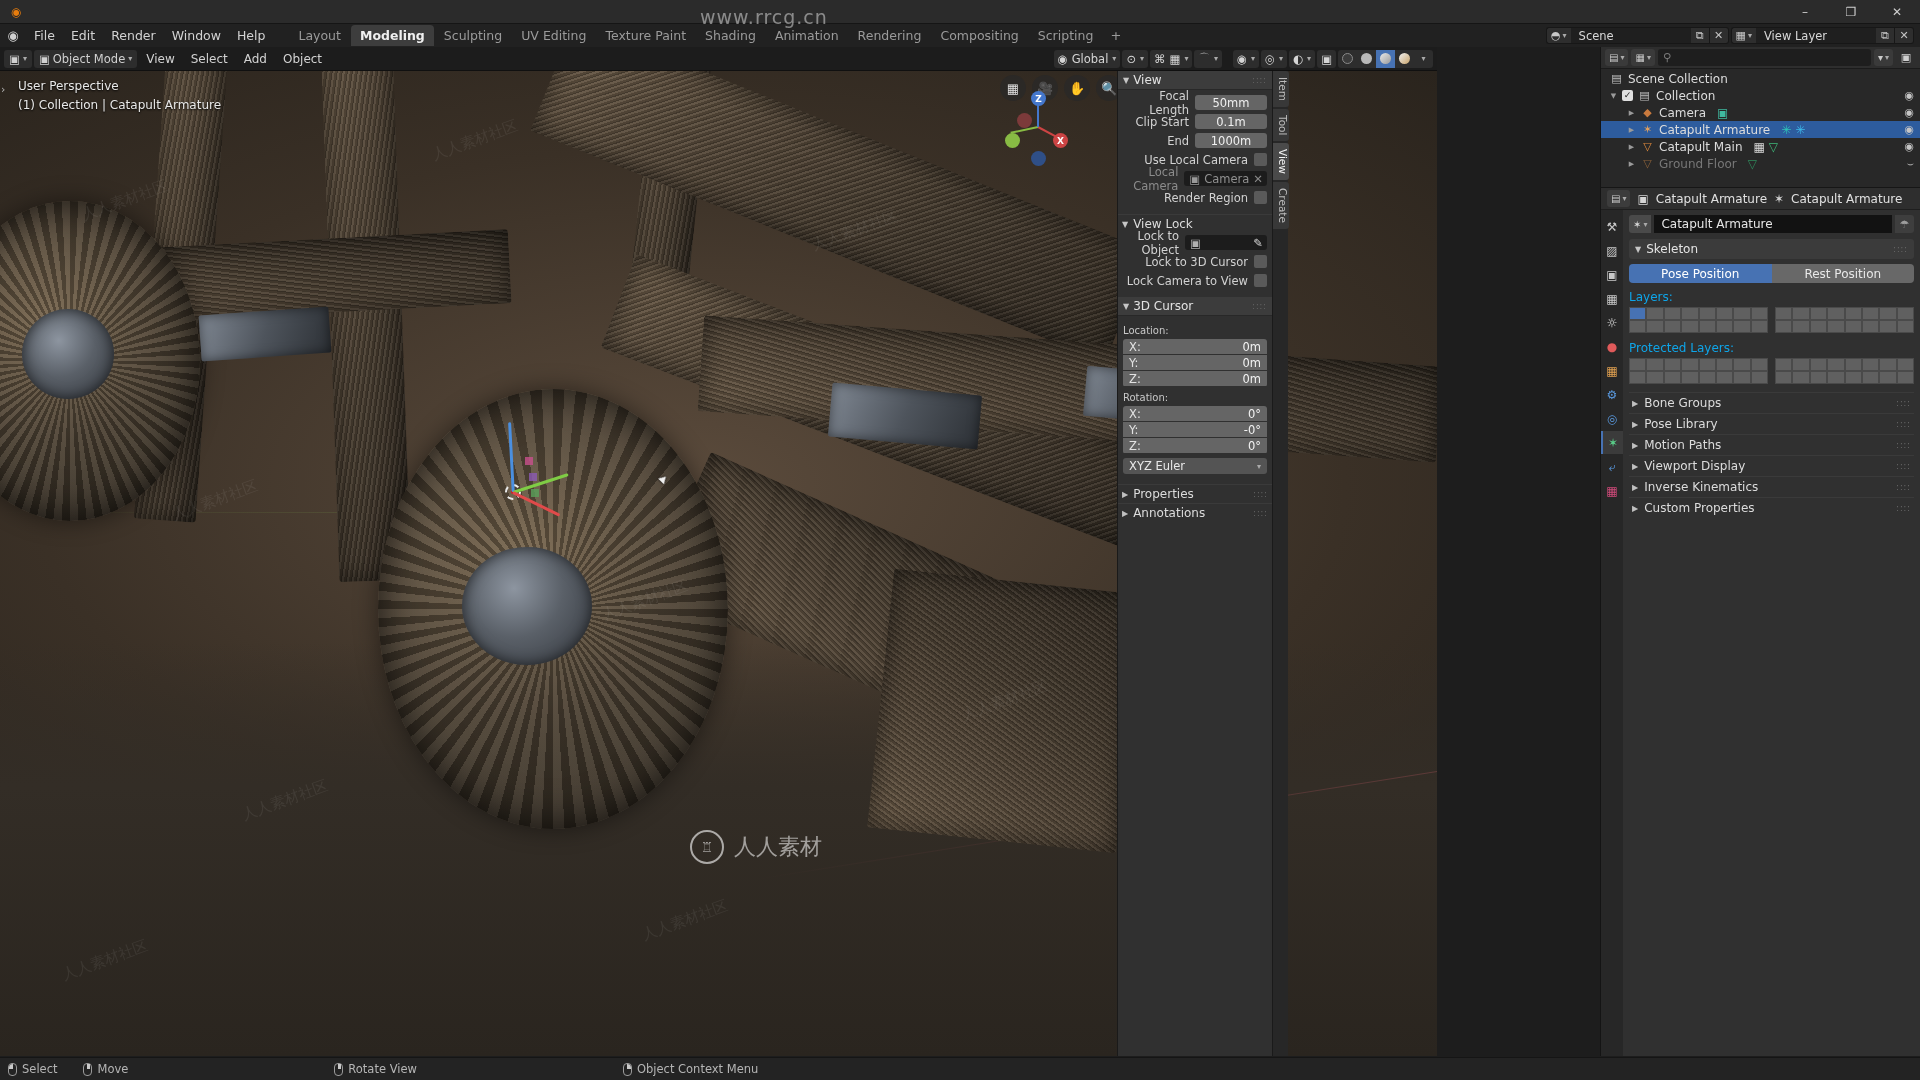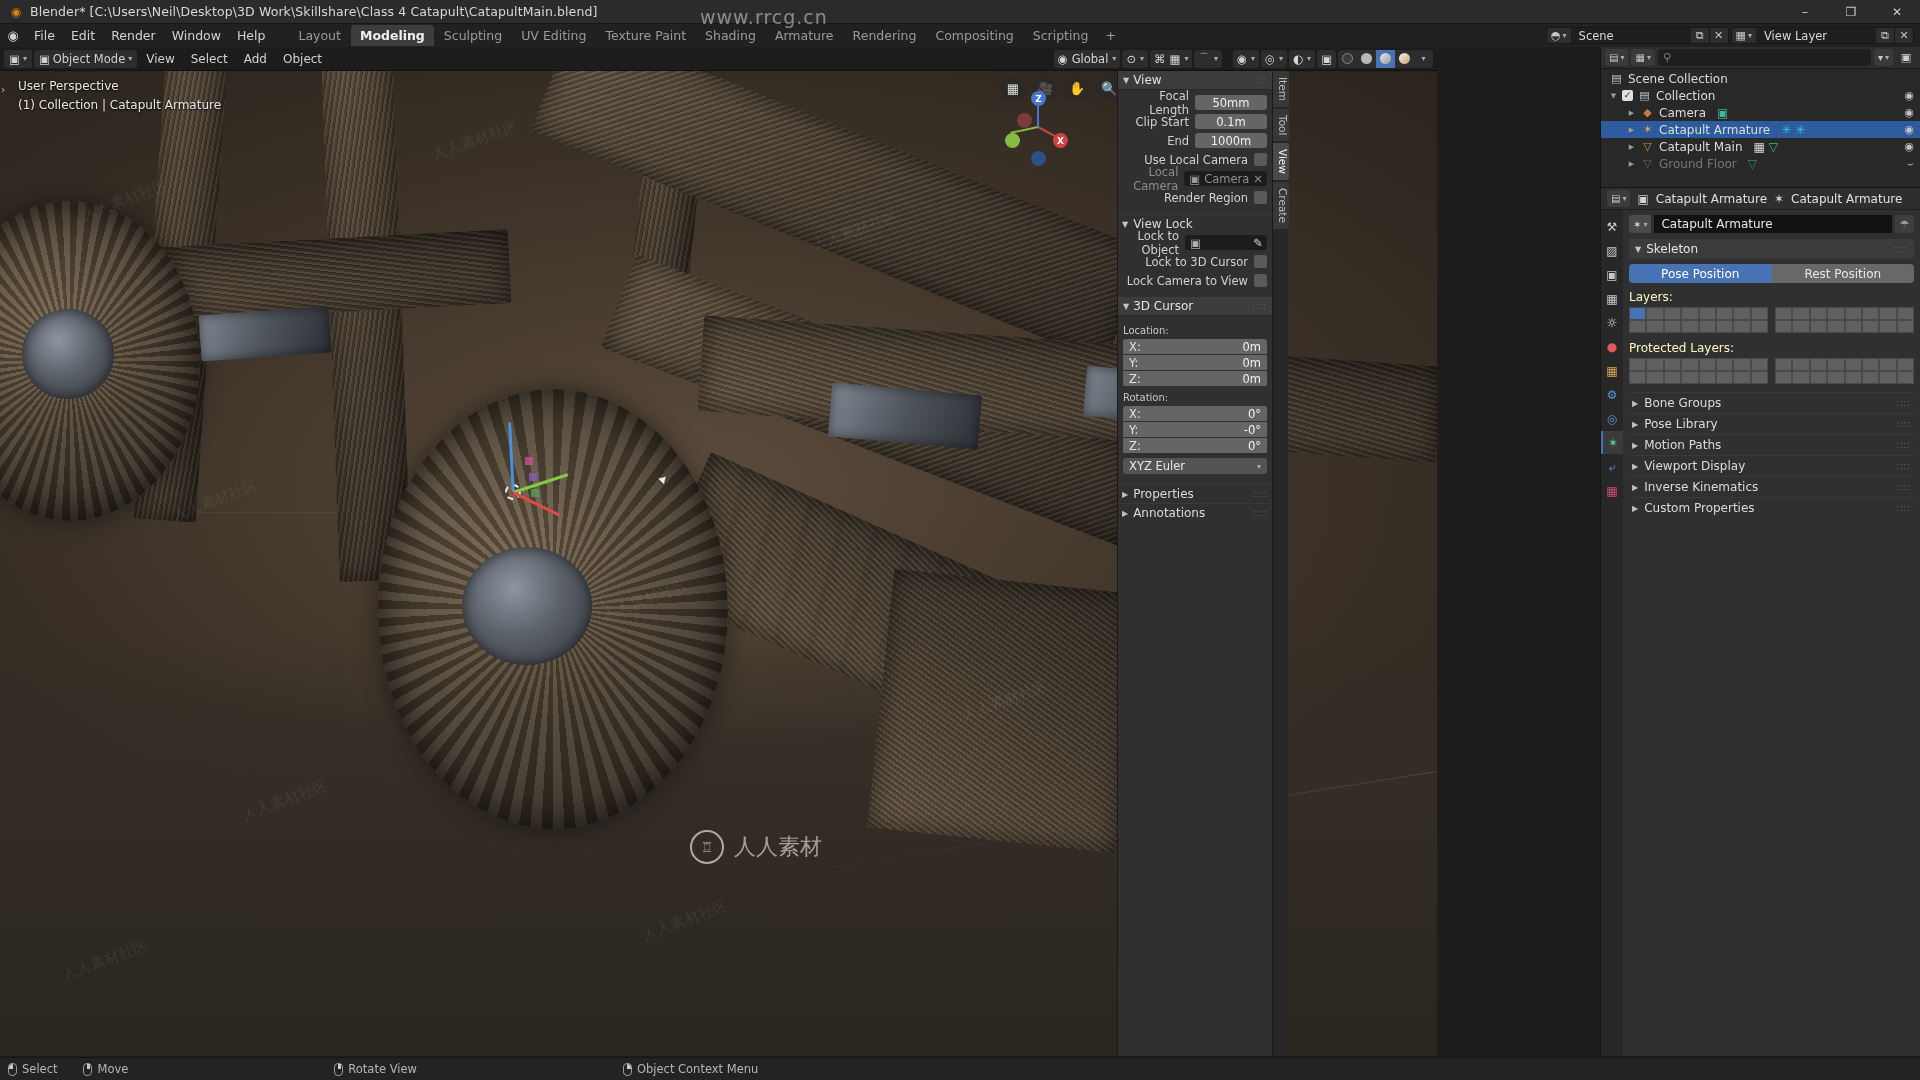--- a/index.html
+++ b/index.html
@@ -369,21 +369,21 @@
     display: flex; align-items: center; gap: 5px; padding: 0 6px;
     font-size: 12px; color: #e4e4e4; margin-bottom: 5px;
   }
   .pr-grip { margin-left: auto; color: #6b6b6b; font-size: 8px; letter-spacing: 1px; }
   .toggle-pair { display: flex; height: 19px; border-radius: 4px; overflow: hidden; margin-bottom: 7px; }
   .tg {
     flex: 1; display: flex; align-items: center; justify-content: center;
     font-size: 12px; color: #e8e8e8; background: #686868;
   }
   .tg.active { background: #4772b3; color: #fff; }
-  .pr-lbl { font-size: 12px; color: #fef9c3; margin-bottom: 3px; }
+  .pr-lbl { font-size: 12px; color: #0ea5e9; margin-bottom: 3px; }
   .layer-grid { display: flex; gap: 7px; margin-bottom: 8px; }
   .layer-half { display: grid; grid-template-columns: repeat(8, 1fr); gap: 0; width: 50%; }
   .lcell {
     height: 13px; background: #606060;
     border: 1px solid #4a4a4a;
   }
   .lcell.on { background: #4772b3; }
   .pr-collapsed {
     height: 21px; display: flex; align-items: center; gap: 6px;
     font-size: 12px; color: #dcdcdc; border-top: 1px solid #3a3a3a; padding: 0 3px;
@@ -428,21 +428,20 @@
     pointer-events: none;
   }
 </style>
 </head>
 <body>
 
 <div class="app">
 
   <div class="titlebar">
     <div class="tb-icon">◉</div>
-    <div class="tb-title">Blender* [C:\Users\Neil\Desktop\3D Work\Skillshare\Class 4 Catapult\CatapultMain.blend]</div>
     <div class="tb-buttons">
       <div class="tb-btn">–</div>
       <div class="tb-btn">❐</div>
       <div class="tb-btn close">✕</div>
     </div>
   </div>
 
   <div class="topbar">
     <div class="blender-logo">◉</div>
     <div class="menu-item">File</div>
@@ -451,21 +450,21 @@
     <div class="menu-item">Window</div>
     <div class="menu-item">Help</div>
 
     <div class="ws-tabs">
       <div class="ws-tab">Layout</div>
       <div class="ws-tab active">Modeling</div>
       <div class="ws-tab">Sculpting</div>
       <div class="ws-tab">UV Editing</div>
       <div class="ws-tab">Texture Paint</div>
       <div class="ws-tab">Shading</div>
-      <div class="ws-tab">Armature</div>
+      <div class="ws-tab">Animation</div>
       <div class="ws-tab">Rendering</div>
       <div class="ws-tab">Compositing</div>
       <div class="ws-tab">Scripting</div>
       <div class="ws-plus">+</div>
     </div>
 
     <div class="topbar-right">
       <div class="id-block">
         <div class="id-pre">◓<span class="chev">▾</span></div>
         <div class="id-name">Scene</div>

